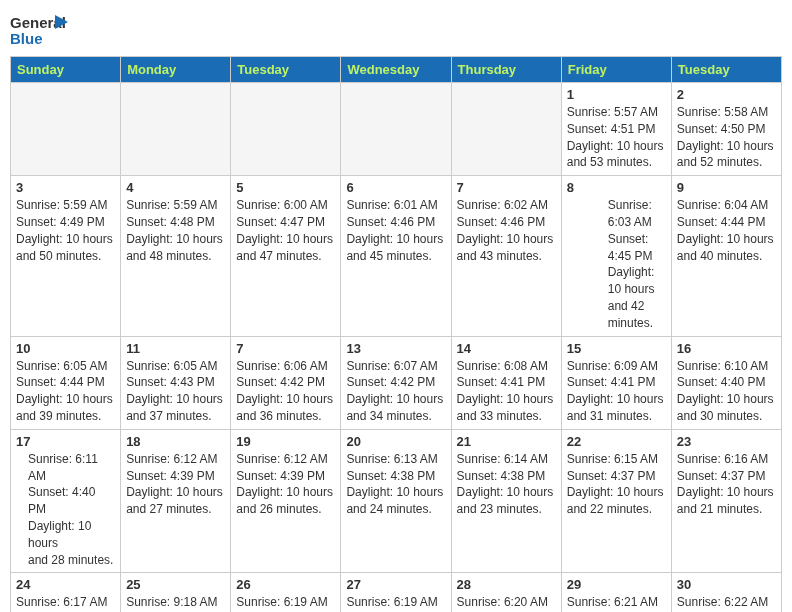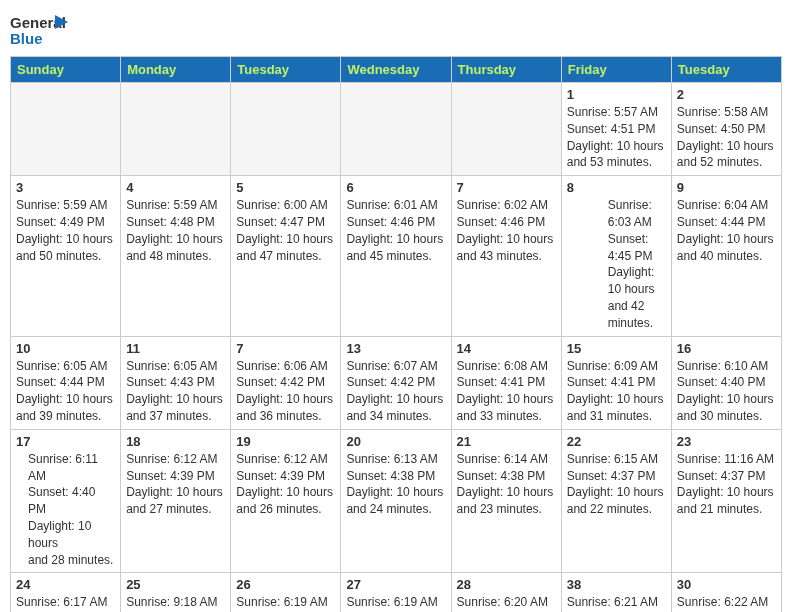--- a/index.html
+++ b/index.html
@@ -268,21 +268,21 @@
           </td>
           <td>
             <span class="day-number">22</span>
             <div class="day-info" style="white-space: pre-line;">Sunrise: 6:15 AM
 Sunset: 4:37 PM
 Daylight: 10 hours
 and 22 minutes.</div>
           </td>
           <td>
             <span class="day-number">23</span>
-            <div class="day-info" style="white-space: pre-line;">Sunrise: 11:16 AM
+            <div class="day-info" style="white-space: pre-line;">Sunrise: 6:16 AM
 Sunset: 4:37 PM
 Daylight: 10 hours
 and 21 minutes.</div>
           </td>
         </tr>
         <tr>
           <td>
             <span class="day-number">24</span>
             <div class="day-info" style="white-space: pre-line;">Sunrise: 6:17 AM
 Sunset: 4:37 PM
@@ -311,21 +311,21 @@
 and 16 minutes.</div>
           </td>
           <td>
             <span class="day-number">28</span>
             <div class="day-info" style="white-space: pre-line;">Sunrise: 6:20 AM
 Sunset: 4:36 PM
 Daylight: 10 hours
 and 15 minutes.</div>
           </td>
           <td>
-            <span class="day-number">38</span>
+            <span class="day-number">29</span>
             <div class="day-info" style="white-space: pre-line;">Sunrise: 6:21 AM
 Sunset: 4:36 PM
 Daylight: 10 hours
 and 14 minutes.</div>
           </td>
           <td>
             <span class="day-number">30</span>
             <div class="day-info" style="white-space: pre-line;">Sunrise: 6:22 AM
 Sunset: 4:36 PM
 Daylight: 10 hours

